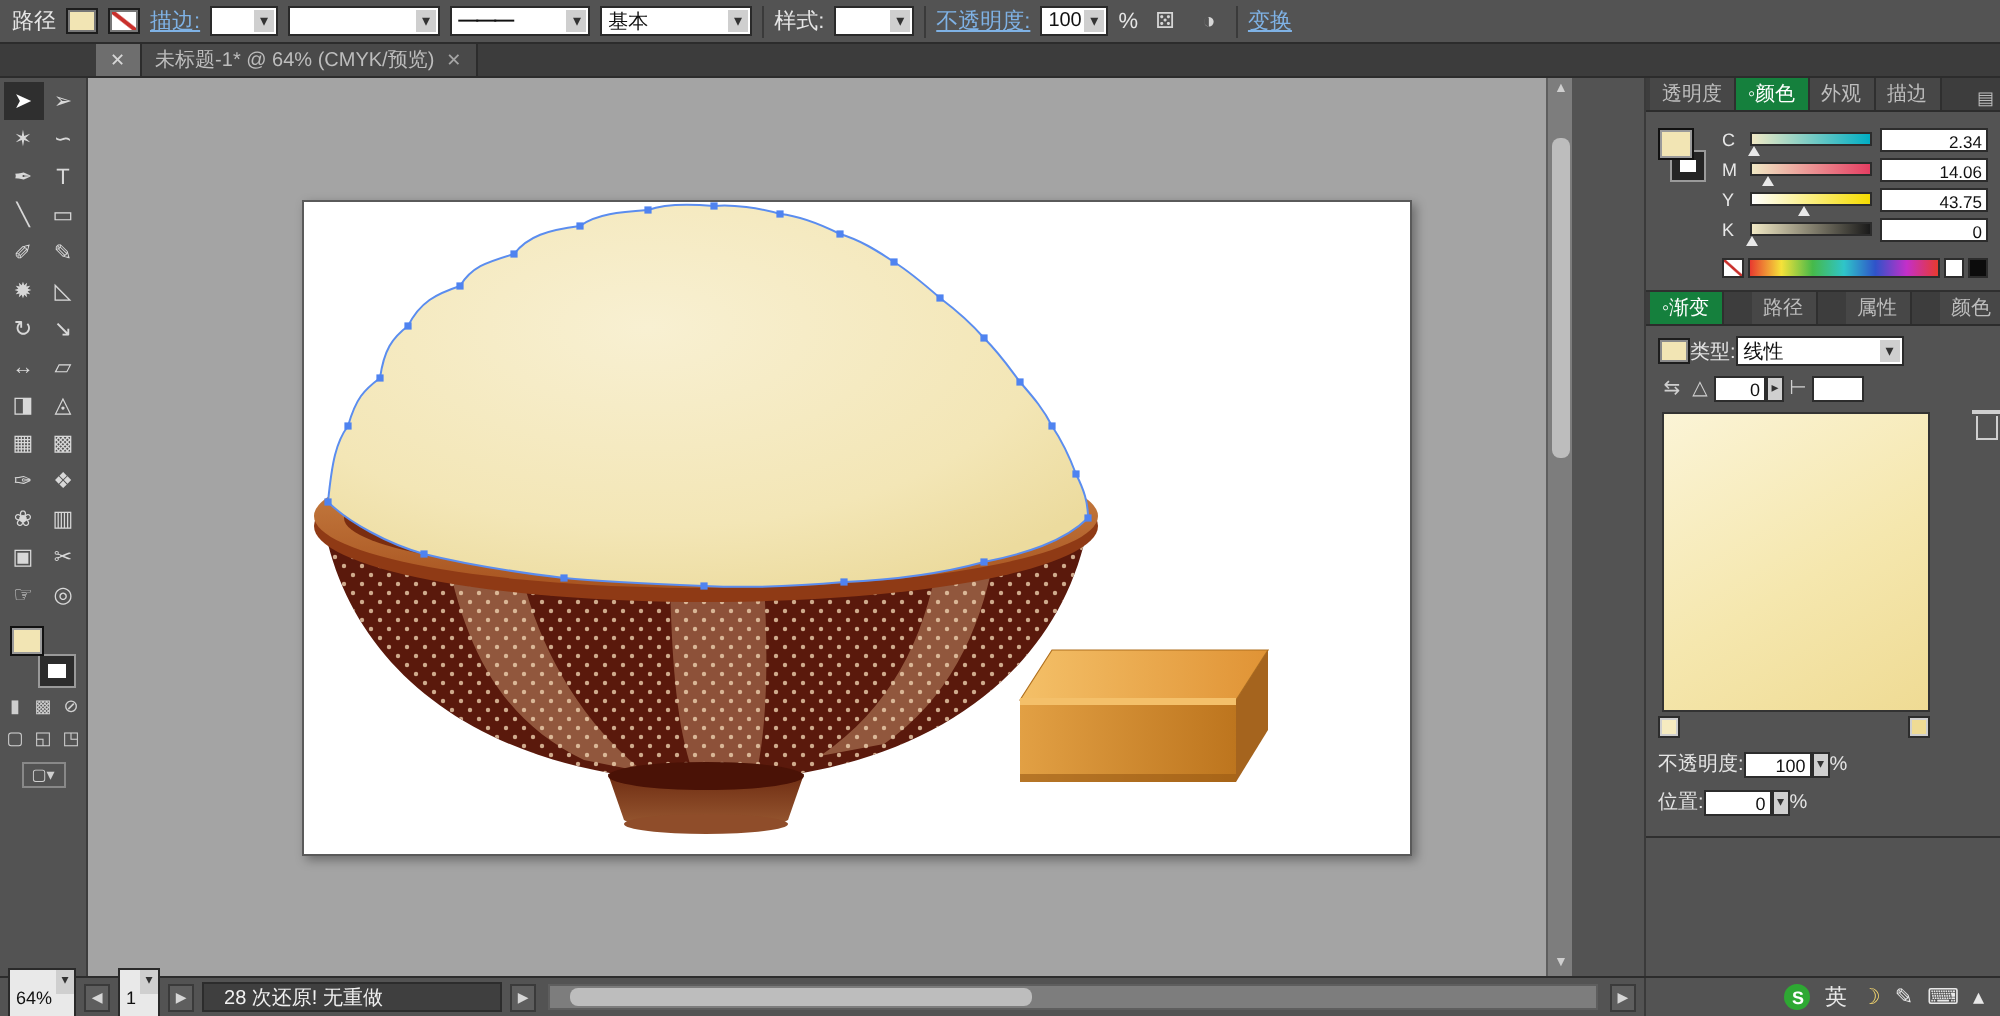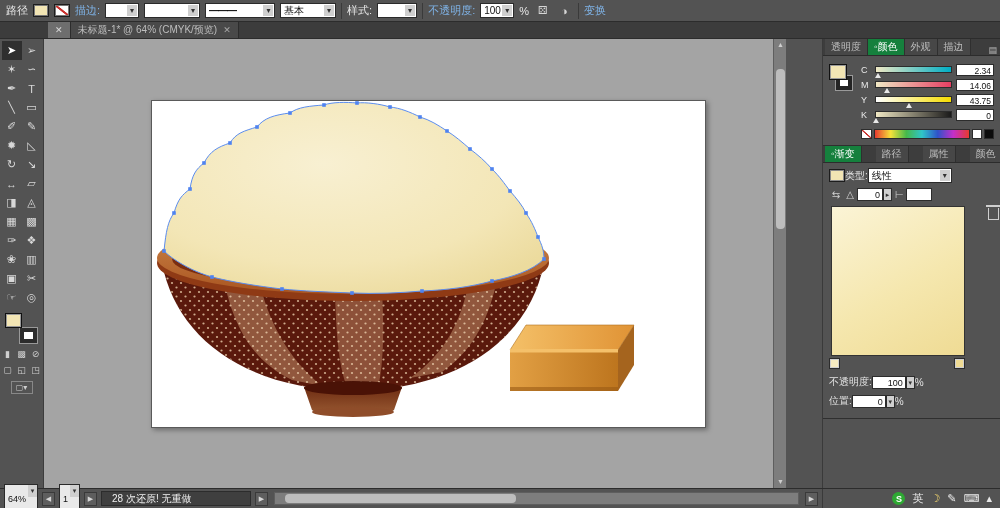--- a/index.html
+++ b/index.html
@@ -2,27 +2,27 @@
 <html><head>
 <meta charset="utf-8">
 <style>
   * { box-sizing: border-box; margin:0; padding:0; }
   html,body { width:1000px; height:508px; overflow:hidden; }
   body { font-family:"Liberation Sans","DejaVu Sans",sans-serif; font-size:11px; background:#535353; color:#ddd; position:relative; }
 
   
   .controlbar { position:absolute; left:0; top:0; width:1000px; height:22px; background:#535353; border-bottom:1px solid #2c2c2c; display:flex; align-items:center; gap:5px; padding:0 6px; }
   .cb-label { color:#e6e6e6; font-size:11px; white-space:nowrap; }
-  .cb-link { color:#7fb2e5; font-size:11px; cursor:pointer; white-space:nowrap; }
+  .cb-link { color:#7fb2e5; text-decoration:underline; font-size:11px; cursor:pointer; white-space:nowrap; }
   .swatch { width:16px; height:13px; border:1px solid #1d1d1d; display:inline-block; box-shadow:0 0 0 1px #777 inset; }
   .swatch.fill { background:#f2e5b4; }
   .swatch.stroke { background:linear-gradient(to top right,#fff 42%,#c9302c 46%,#c9302c 54%,#fff 58%); }
   .combo { background:#fff; border:1px solid #2a2a2a; height:15px; display:inline-flex; align-items:center; color:#111; font-size:10px; padding:0 3px; position:relative; }
   .combo.dd { padding-right:12px; }
-  .combo.dd::after { content:"▾"; position:absolute; right:1px; top:1px; width:10px; height:11px; background:#cfcfcf; color:#333; font-size:8px; line-height:11px; text-align:center; }.w34{width:34px}.w40{width:40px}.w52{width:56px}.w70{width:70px}.w84{width:84px}
+  .combo.dd::after { content:"▾"; position:absolute; right:1px; top:1px; width:10px; height:11px; background:#cfcfcf; color:#333; font-size:8px; line-height:11px; text-align:center; }.w34{width:34px}.w40{width:40px}.w52{width:76px}.w70{width:70px}.w84{width:84px}
   .cb-icon { width:17px; height:16px; display:inline-flex; align-items:center; justify-content:center; color:#d6d6d6; font-size:11px; border:1px solid transparent; }
   .cb-sep { width:1px; height:16px; background:#3a3a3a; }
   .stroke-line { color:#111; font-weight:bold; letter-spacing:-1px; }
 
   
   .tabbar { position:absolute; left:0; top:22px; width:1000px; height:17px; background:#3c3c3c; border-bottom:1px solid #2c2c2c; display:flex; align-items:flex-end; padding-left:48px; }
   .tab { height:16px; display:flex; align-items:center; gap:6px; padding:0 7px; font-size:10px; background:#494949; color:#bdbdbd; border-right:1px solid #2c2c2c; cursor:pointer; white-space:nowrap; }
   .tab.active { background:#6e6e6e; color:#f2f2f2; }
   .tab-close { font-size:9px; color:inherit; opacity:.8; cursor:pointer; }
 
@@ -58,21 +58,21 @@
 
   .color-body { padding:6px 6px 6px 6px; border-bottom:1px solid #2f2f2f; display:flex; gap:6px; }
   .cp-swatches { position:relative; width:26px; height:40px; }
   .cp-fill { position:absolute; left:0; top:2px; width:18px; height:16px; background:#f2e5b4; border:1px solid #111; box-shadow:0 0 0 1px #9a9a9a inset; z-index:2; }
   .cp-stroke { position:absolute; left:7px; top:14px; width:16px; height:14px; background:#fff; border:4px solid #242424; box-shadow:0 0 0 1px #9a9a9a; }
   .cp-right { flex:1; }
   .ch-row { display:flex; align-items:center; gap:4px; height:15px; }
   .ch-label { width:10px; color:#e8e8e8; font-size:9px; }
   .ch-track { flex:1; height:7px; border:1px solid #2c2c2c; position:relative; }
   .ch-thumb { position:absolute; bottom:-6px; margin-left:-3px; width:0; height:0; border-left:3px solid transparent; border-right:3px solid transparent; border-bottom:5px solid #e8e8e8; }
-  .ch-value { width:38px; height:12px; background:#fff; color:#111; font-size:8.5px; text-align:right; padding:0 2px; border:1px solid #2c2c2c; line-height:12px; }
+  .ch-value { width:54px; height:12px; background:#fff; color:#111; font-size:8.5px; text-align:right; padding:0 2px; border:1px solid #2c2c2c; line-height:12px; }
   .spectrum-row { display:flex; align-items:center; gap:2px; margin-top:7px; }
   .sp-none { width:11px; height:10px; background:linear-gradient(to top right,#fff 42%,#c9302c 47%,#c9302c 53%,#fff 58%); border:1px solid #2c2c2c; }
   .sp-bar { flex:1; height:10px; border:1px solid #2c2c2c; background:linear-gradient(90deg,#e83a2f,#f5e23a,#46b94a,#2fc5c9,#2f53c9,#c32fc9,#e83a2f); }
   .sp-white { width:10px; height:10px; background:#fff; border:1px solid #2c2c2c; }
   .sp-black { width:10px; height:10px; background:#0c0c0c; border:1px solid #2c2c2c; }
 
   .grad-body { padding:5px 6px; border-bottom:1px solid #2f2f2f; position:relative; }
   .g-row { display:flex; align-items:center; gap:0; margin-bottom:5px; }
   .g-swatch { width:16px; height:13px; background:#f2e5b4; border:1px solid #1d1d1d; box-shadow:0 0 0 1px #8a8a8a inset; }
   .g-label { color:#e4e4e4; font-size:10px; white-space:nowrap; }

